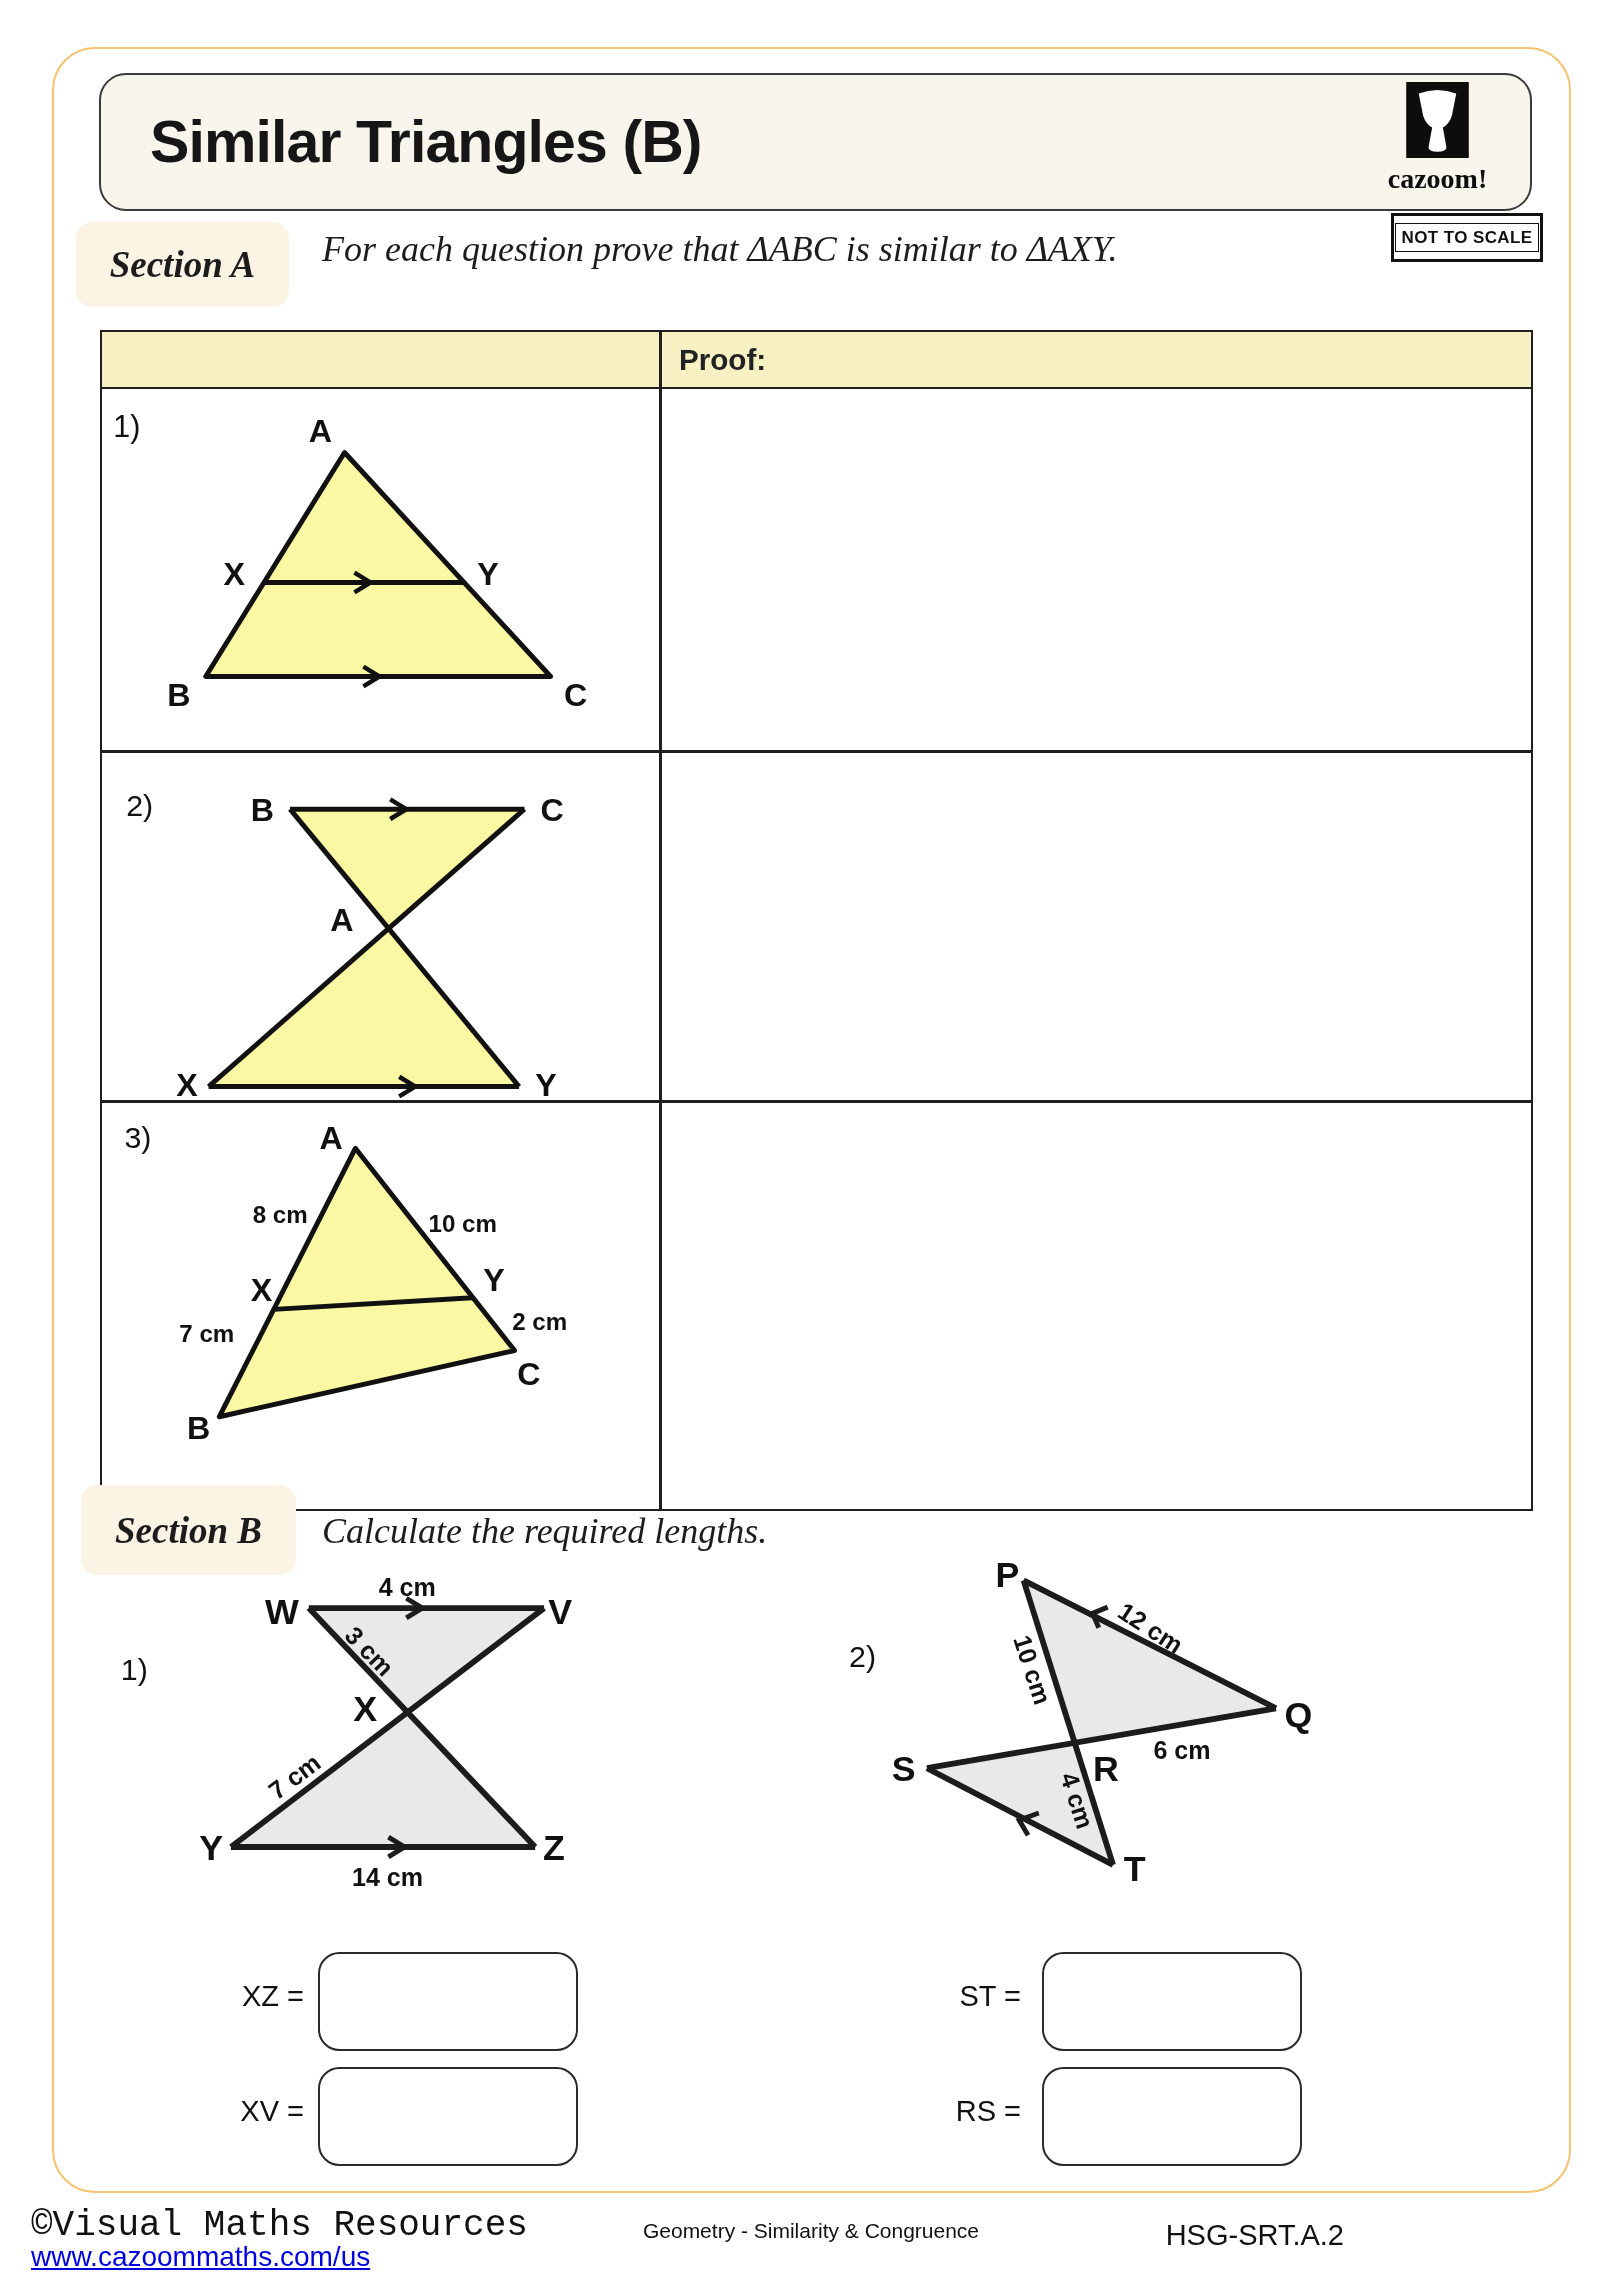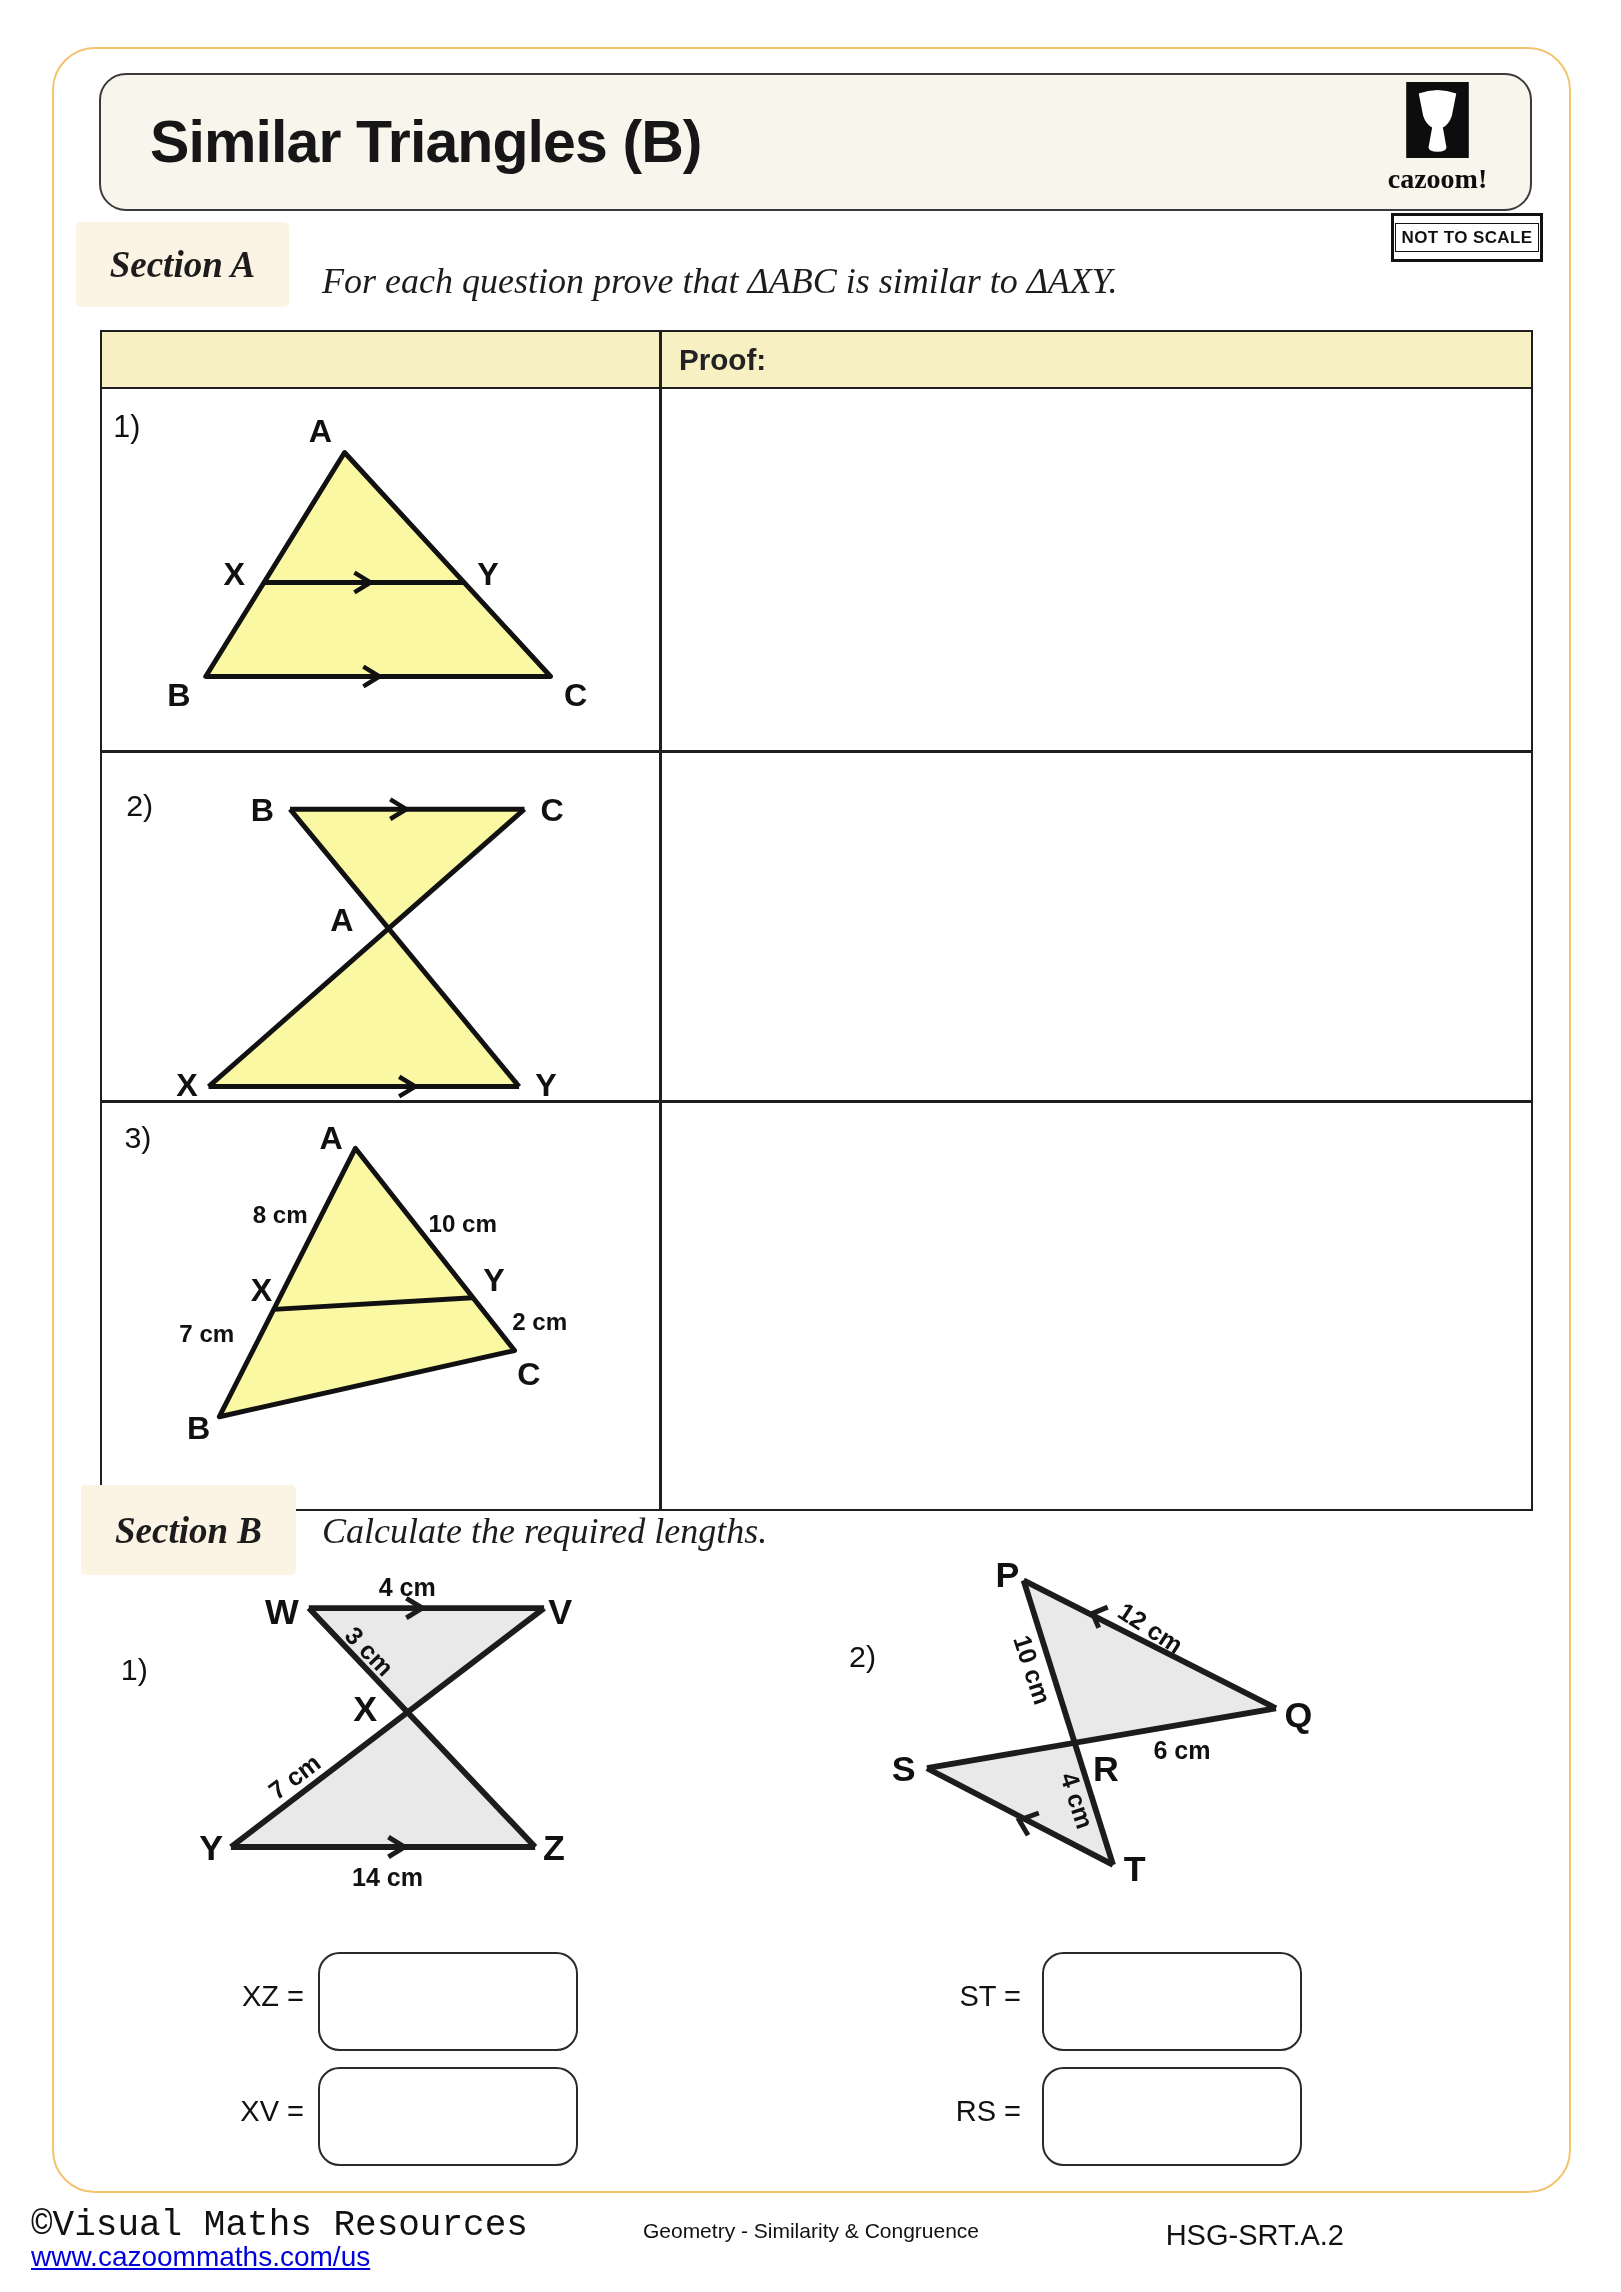--- a/index.html
+++ b/index.html
@@ -14,26 +14,26 @@
   .header-box{left:99px;top:73px;width:1429px;height:134px;background:#F8F5EC;
               border:2.7px solid #3a3a3a;border-radius:27px;display:flex;align-items:center;}
   .title{padding-left:49px;font-size:59px;font-weight:800;letter-spacing:-0.9px;color:#161616;}
   .logo{left:1375px;top:82px;width:125px;text-align:center;}
   .logo-text{font-family:"Liberation Serif","DejaVu Serif",serif;font-weight:700;font-size:28px;margin-top:1.8px;color:#0d0d0d;}
   .nts-outer{left:1391px;top:213px;width:146px;height:43px;border:3.6px solid #111;background:#fff;
              display:flex;align-items:center;justify-content:center;}
   .nts-inner{border:0.9px solid #111;padding:3.6px 5.4px;font-size:17px;font-weight:700;letter-spacing:0.4px;white-space:nowrap;}
 
   
-  .sec-label{background:#FBF3E4;border-radius:5px;display:flex;align-items:center;justify-content:center;
+  .sec-label{background:#FBF3E4;border-radius:16px;display:flex;align-items:center;justify-content:center;
              font-family:"Liberation Serif","DejaVu Serif",serif;font-style:italic;font-weight:700;font-size:37px;color:#1c1c1c;}
   .sec-a{left:76px;top:222px;width:213px;height:85px;}
   .sec-b{left:81px;top:1485px;width:215px;height:90px;}
   .instr{font-family:"Liberation Serif","DejaVu Serif",serif;font-style:italic;font-size:36px;color:#1c1c1c;white-space:nowrap;}
-  .instr-a{left:322px;top:260px;}
+  .instr-a{left:322px;top:228px;}
   .instr-b{left:322px;top:1510px;}
 
   
   .table{left:100px;top:330px;width:1433px;height:1181px;border:2.7px solid #1f1f1f;box-sizing:border-box;background:#fff;}
   .thead{position:absolute;left:0;top:0;width:100%;height:57px;background:#F6F0C3;border-bottom:2.7px solid #1f1f1f;box-sizing:border-box;z-index:2;}
   .vline{position:absolute;left:557px;top:0;width:2.7px;height:100%;background:#1f1f1f;z-index:3;}
   .hline{position:absolute;left:0;width:100%;height:2.7px;background:#1f1f1f;z-index:3;}
   .proof-label{position:absolute;left:577px;top:10.7px;font-size:29.6px;font-weight:700;color:#222;z-index:4;}
   .proof-cell{position:absolute;left:560px;width:868px;z-index:1;}
   svg{position:absolute;overflow:visible;}

